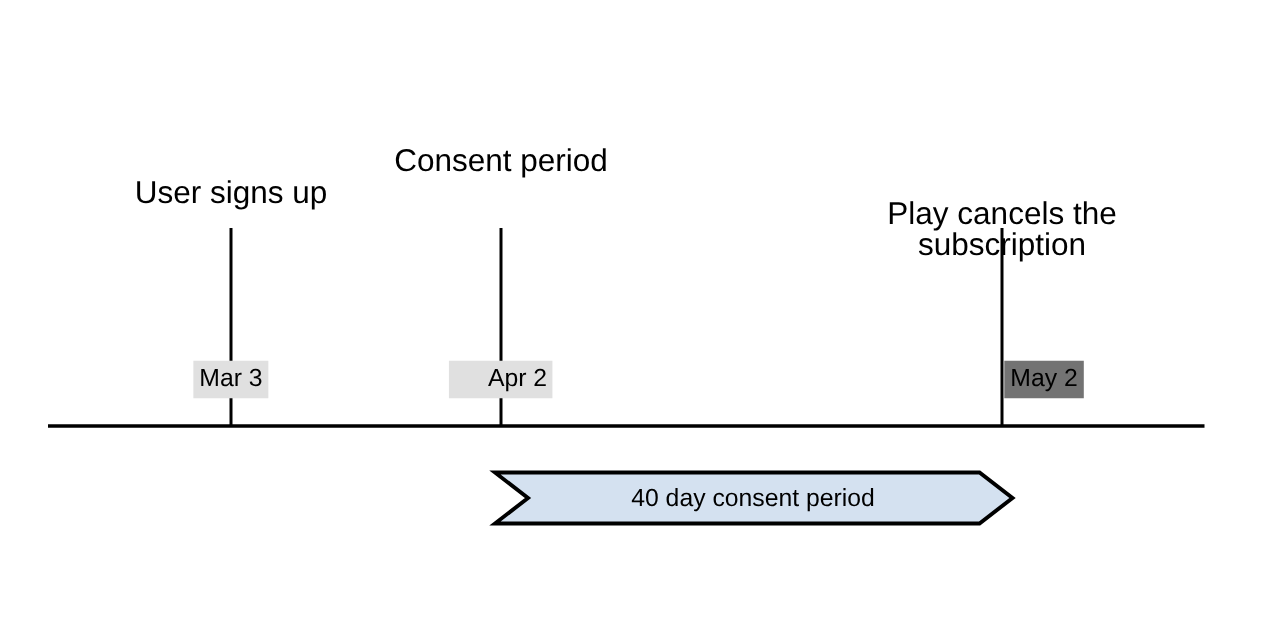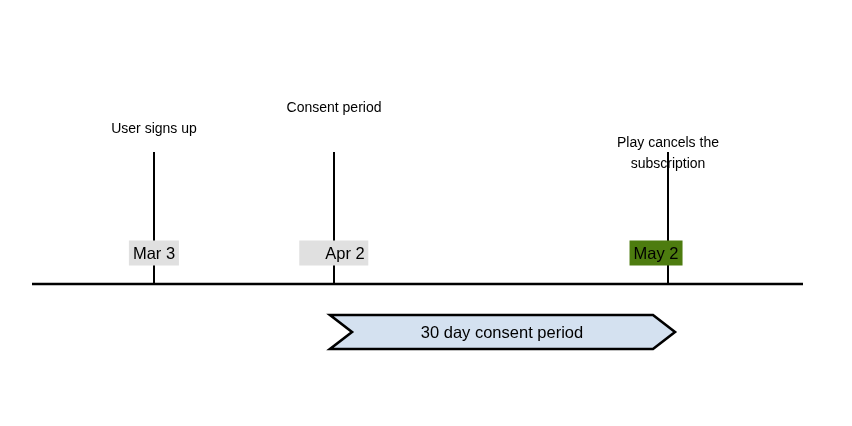--- a/index.html
+++ b/index.html
@@ -19,21 +19,21 @@
   }
   #timeline-svg {
     position: absolute;
     top: 0;
     left: 0;
     width: 852px;
     height: 426px;
   }
   .event-label {
     position: absolute;
-    font-size: 14px;
+    font-size: 21px;
     line-height: 21px;
     color: #000000;
     text-align: center;
     white-space: pre;
     transform: translateX(-50%);
   }
   .date-chip {
     position: absolute;
     font-size: 16.5px;
     line-height: 20px;
@@ -68,18 +68,18 @@
       <polygon id="banner-shape" stroke-width="2.6" stroke-linejoin="miter" points="330,315 653,315 675,332 653,349 330,349 352,332" fill="#d4e1f0" stroke="#000000"></polygon>
     </g>
   </svg>
 
   <div id="labels-layer">
       <div class="event-label" style="left: 154px; top: 118px;"><div>User signs up</div></div>
       <div class="date-chip" style="left: 154px; top: 253px; background: rgb(224, 224, 224); text-align: right;">Mar 3</div>
       <div class="event-label" style="left: 334px; top: 97px;"><div>Consent period</div></div>
       <div class="date-chip" style="left: 334px; top: 253px; background: rgb(224, 224, 224); padding-left: 26px;">Apr 2</div>
       <div class="event-label" style="left: 668px; top: 97px; margin-top: 35px;"><div>Play cancels the</div><div>subscription</div></div>
-      <div class="date-chip" style="left: 656px; top: 253px; background: #4d7c0f;">May 2</div>
+      <div class="date-chip" style="left: 696px; top: 253px; background: #737373;">May 2</div>
     </div>
 
-  <div class="banner-label" id="banner-text-el" style="left: 502px; top: 332px;">30 day consent period</div>
+  <div class="banner-label" id="banner-text-el" style="left: 502px; top: 332px;">40 day consent period</div>
 
 </div>
 
 </body></html>

